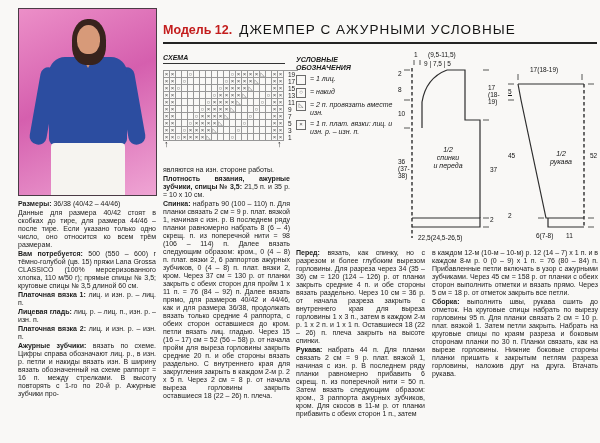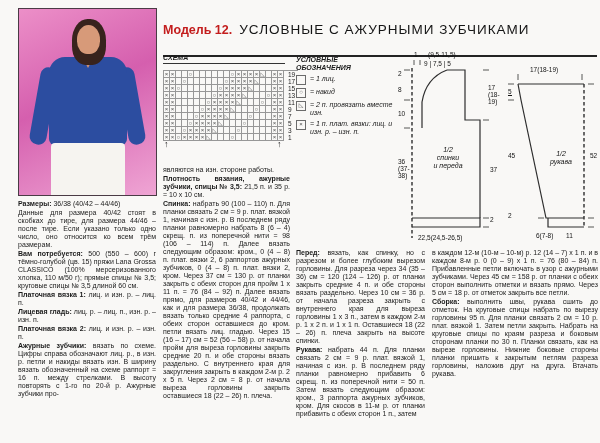--- a/index.html
+++ b/index.html
@@ -1,20 +1,20 @@
 <!DOCTYPE html>
 <html><head>
 <meta charset="utf-8">
 <style>
   html,body{margin:0;padding:0;background:#e9e7e4;}
   .page{position:relative;width:600px;height:443px;background:#f9f8f6;overflow:hidden;
         font-family:"Liberation Sans",sans-serif;color:#1b1b1b;}
   
   .header{position:absolute;left:163px;top:22px;width:434px;border-bottom:2px solid #232323;
-          padding-bottom:18px;display:flex;align-items:baseline;}
+          padding-bottom:5px;display:flex;align-items:baseline;}
   .model-label{color:#c31d1d;font-weight:bold;font-size:12.5px;margin-right:7px;}
   .page-title{font-size:13.5px;letter-spacing:1px;color:#151515;}
   
   .photo{position:absolute;left:18px;top:8px;width:137px;height:186px;border:1px solid #4a3b45;
          background:linear-gradient(155deg,#ec8fc8 0%,#d55fae 45%,#efa5d4 100%);overflow:hidden;}
   .photo .hair{position:absolute;left:53px;top:10px;width:34px;height:46px;background:#38231d;border-radius:46% 46% 40% 40%;}
   .photo .face{position:absolute;left:58px;top:16px;width:23px;height:29px;background:#d79a79;border-radius:50% 50% 44% 44%;}
   .photo .neck{position:absolute;left:64px;top:42px;width:11px;height:10px;background:#cf8f70;}
   .photo .sweater{position:absolute;left:30px;top:48px;width:78px;height:88px;background:#2c4da0;border-radius:16px 16px 6px 6px;}
   .photo .arm-l{position:absolute;left:16px;top:58px;width:17px;height:78px;background:#2c4da0;border-radius:8px;transform:rotate(10deg);}
@@ -55,21 +55,21 @@
   .meas.u{border-bottom:1px solid #141414;}
   .dia-title{position:absolute;font-size:7px;font-style:italic;text-align:center;line-height:8px;color:#141414;}
 </style>
 </head>
 <body>
 
 <div class="page">
 
   <div class="header">
     <span class="model-label">Модель 12.</span>
-    <span class="page-title">УСЛОВНЫЕ С АЖУРНЫМИ ЗУБЧИКАМИ</span>
+    <span class="page-title">ДЖЕМПЕР С АЖУРНЫМИ УСЛОВНЫЕ</span>
   </div>
 
   <div class="photo">
     <div class="arm-l"></div>
     <div class="arm-r"></div>
     <div class="neck"></div>
     <div class="sweater"></div>
     <div class="vnotch"></div>
     <div class="pants"></div>
     <div class="hair"></div>

